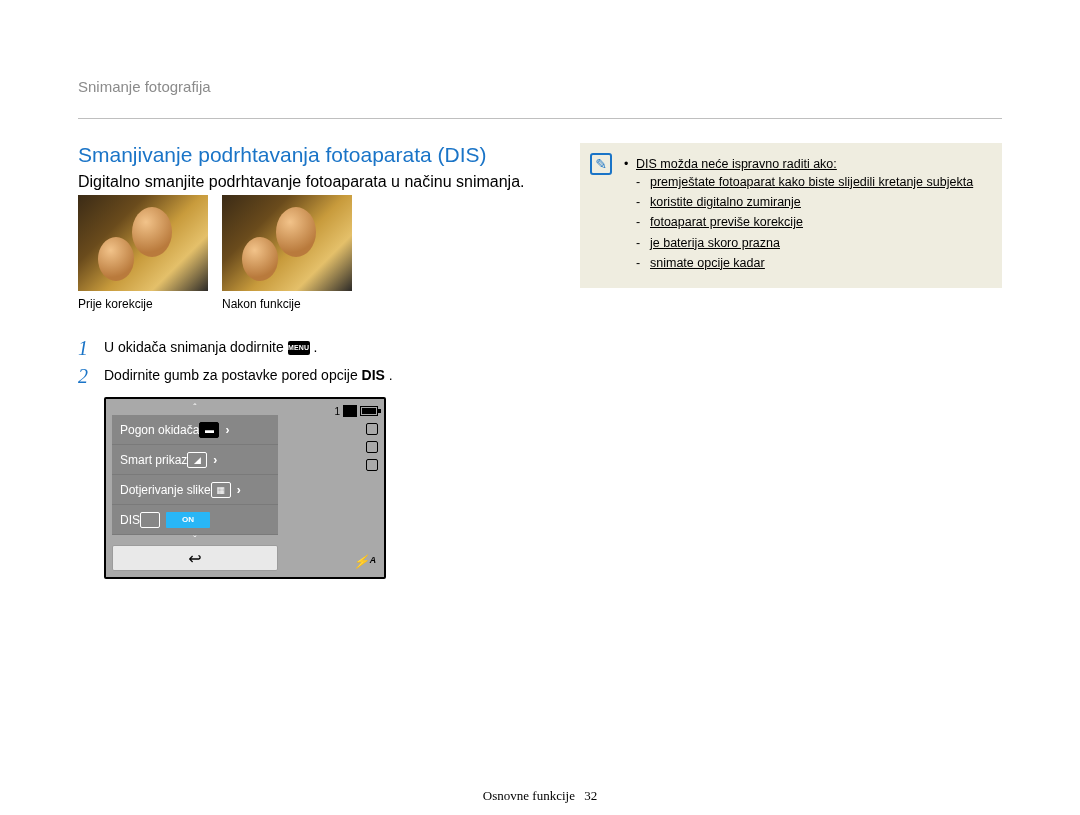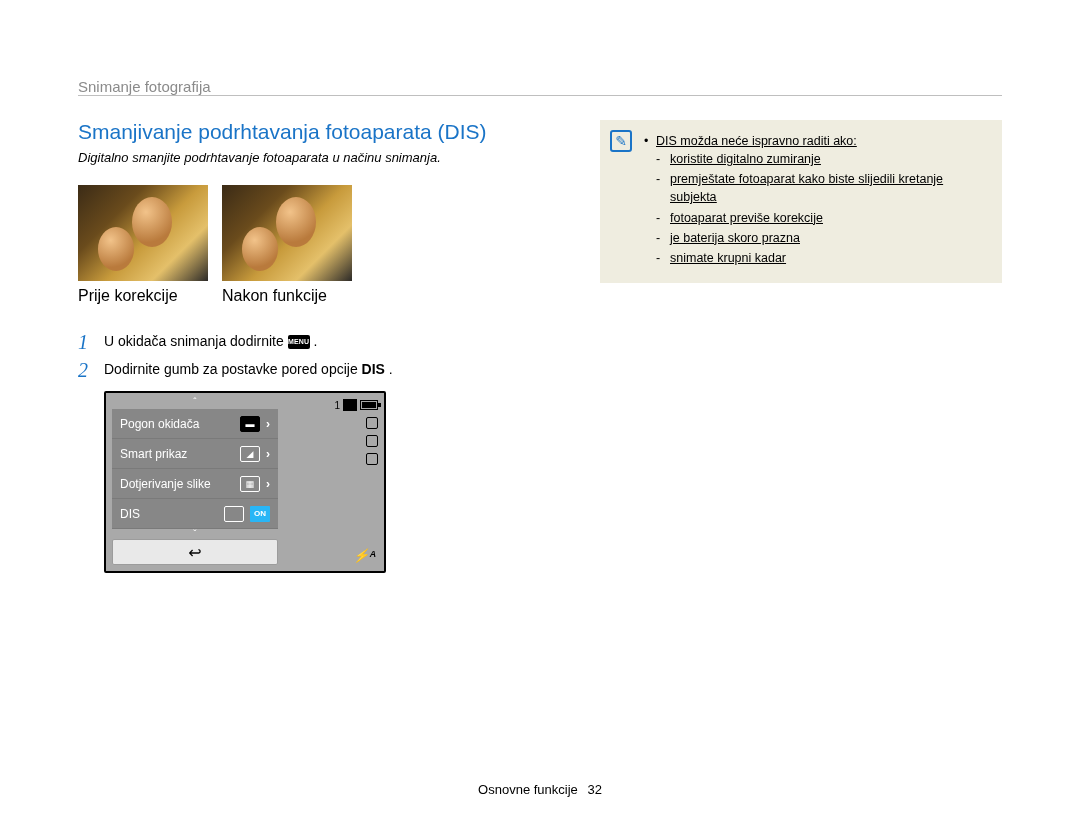--- a/index.html
+++ b/index.html
@@ -12,56 +12,56 @@
     color: #000;
     position: relative;
   }
   .page {
     padding: 78px 78px 0 78px;
   }
   .breadcrumb {
     font-size: 15px;
     color: #8b8b8b;
     border-bottom: 1px solid #bfbfbf;
-    padding-bottom: 0;
+    padding-bottom: 23px;
     margin-bottom: 24px;
   }
   .columns {
     display: flex;
-    gap: 62px;
+    gap: 42px;
   }
   .col-left { width: 460px; }
   .col-right { flex: 1; }
   h1.section-title {
     color: #1a74c7;
     font-size: 21px;
     font-weight: normal;
     margin-bottom: 6px;
   }
-  .intro { font-size: 13px; margin-bottom: 20px; font-style: italic; }
+  .intro { font-size: 16px; margin-bottom: 4px; }
   .example-imgs { display: flex; gap: 14px; margin-bottom: 6px; }
   .example-img {
     width: 130px; height: 96px;
     background: linear-gradient(135deg,#3b2b16 0%, #6a4b1c 30%, #c89b3c 55%, #e4c06a 75%, #2c2a28 100%);
     position: relative;
     overflow: hidden;
   }
   .example-img.blur::after{
     content:"";position:absolute;inset:0;
     backdrop-filter: blur(0px);
     background: rgba(0,0,0,0);
   }
   .face{
     position:absolute;border-radius:50%;
     background: radial-gradient(circle at 35% 30%, #f2c38a, #b97a3c 70%);
   }
   .f1{width:40px;height:50px;top:12px;left:54px;}
   .f2{width:36px;height:44px;top:42px;left:20px;}
   .captions { display:flex; gap:14px; margin-bottom:28px; }
-  .captions span{ width:130px; font-size:16px; }
+  .captions span{ width:130px; font-size:12px; }
   ol.steps { list-style:none; counter-reset: step; }
   ol.steps li {
     counter-increment: step;
     position: relative;
     padding-left: 26px;
     margin-bottom: 12px;
     font-size: 14px;
   }
   ol.steps li::before {
     content: counter(step);
@@ -86,33 +86,33 @@
     position:relative;
     border-radius:2px;
   }
   .menu-list{
     position:absolute;left:6px;top:4px;width:166px;
   }
   .scroll-up,.scroll-dn{
     height:12px;text-align:center;color:#fff;font-size:10px;line-height:12px;
   }
   .menu-row{
-    display:flex;align-items:center;justify-content:space-between;
+    display:flex;align-items:center;
     height:30px;padding:0 8px;background:#878787;color:#fff;font-size:12px;
     border-bottom:1px solid #7a7a7a;
   }
   .menu-row .righticons{display:flex;align-items:center;gap:6px;}
   .iconbox{
     width:20px;height:16px;border:1px solid #fff;border-radius:2px;
     display:flex;align-items:center;justify-content:center;font-size:9px;
   }
   .iconbox.filled{background:#000;border-color:#000;}
   .chev{color:#fff;font-size:12px;font-weight:bold;}
   .on-badge{
-    width:20px;height:16px;background:#29b6f6;color:#fff;
+    width:44px;height:16px;background:#29b6f6;color:#fff;
     font-size:8px;font-weight:bold;display:flex;align-items:center;justify-content:center;
     border-radius:1px;
   }
   .bottom-bar{
     position:absolute;left:6px;bottom:6px;width:166px;height:26px;
     background:#e9e9e9;border:1px solid #9c9c9c;border-radius:2px;
     display:flex;align-items:center;justify-content:center;
     color:#000;font-size:16px;
   }
   .status-right{
@@ -140,22 +140,22 @@
     width:22px;height:22px;border:2px solid #1a74c7;border-radius:3px;
     color:#1a74c7;display:flex;align-items:center;justify-content:center;
     font-size:14px;
   }
   .notebox ul{list-style:none;}
   .notebox ul>li{position:relative;padding-left:12px;margin-bottom:2px;text-decoration:underline;}
   .notebox ul>li::before{content:"•";position:absolute;left:0;}
   .notebox ul ul>li::before{content:"-";}
   .notebox ul ul>li{padding-left:14px;}
   .footer{
-    position:absolute;left:0;right:0;bottom:18px;
-    text-align:center;font-size:13px;color:#000;
+    position:absolute;left:0;right:0;bottom:11px;
+    text-align:center;font-size:13px;color:#000;font-family:Liberation Serif, serif;
   }
   .footer .pg{margin-left:6px;}
 </style>
 </head>
 <body>
 
 <div class="page">
   <div class="breadcrumb">Snimanje fotografija</div>
 
   <div class="columns">
@@ -244,25 +244,25 @@
       </div>
     </div>
 
     <div class="col-right">
       <div class="notebox">
         <div class="noteicon">✎</div>
         <ul>
           <li>
             <span>DIS možda neće ispravno raditi ako:</span>
             <ul>
+              <li>premještate fotoaparat kako biste slijedili kretanje subjekta</li>
               <li>koristite digitalno zumiranje</li>
-              <li>premještate fotoaparat kako biste slijedili kretanje subjekta</li>
               <li>fotoaparat previše korekcije</li>
               <li>je baterija skoro prazna</li>
-              <li>snimate krupni kadar</li>
+              <li>snimate opcije kadar</li>
             </ul>
           </li>
         </ul>
       </div>
     </div>
   </div>
 </div>
 
 <div class="footer">
   <span>Osnovne funkcije</span>

